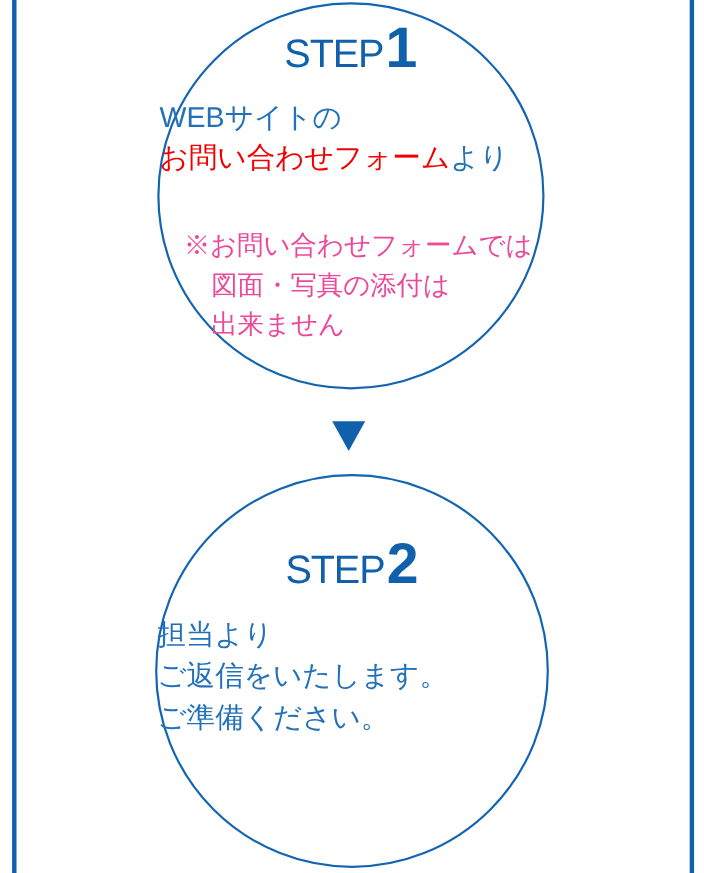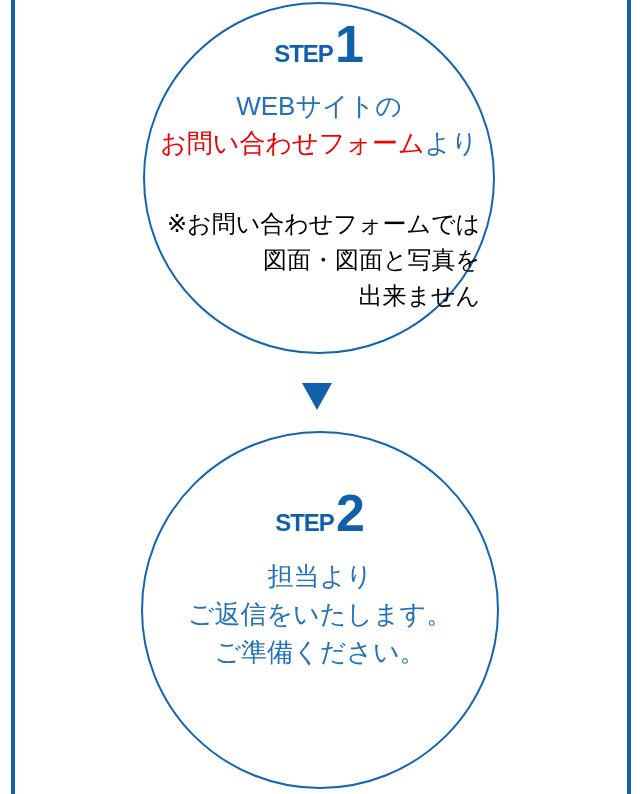--- a/index.html
+++ b/index.html
@@ -40,52 +40,53 @@
     left: 0;
     width: 100%;
     text-align: center;
     color: #1060ac;
     line-height: 1;
     white-space: nowrap;
   }
   .circle-1 .step-heading { top: 14px; }
   .circle-2 .step-heading { top: 54px; }
   .step-word {
-    font-size: 24px;
-    font-weight: bold;
+    font-size: 36px;
+    font-weight: normal;
     letter-spacing: -1px;
   }
   .step-num {
     font-size: 52px;
     font-weight: bold;
     margin-left: 2px;
   }
 
   .step-body {
     position: absolute;
     left: 0;
     width: 100%;
-    text-align: center;
+    text-align: left;
     color: #2271b9;
     font-size: 26px;
     white-space: nowrap;
   }
   .circle-1 .step-body { top: 84px;  line-height: 37px; }
   .circle-2 .step-body { top: 124px; line-height: 38px; }
   .hl-red { color: #f10000; margin-top: 47px; }
 
   .step-note {
     position: absolute;
     left: 22px;
     top: 202px;
-    text-align: right;
-    color: #000000;
+    text-align: left;
+    color: #ec4899;
     font-size: 24px;
     line-height: 36px;
     white-space: nowrap;
+    font-family: Liberation Serif, serif;
   }
   .step-note .indent { margin-left: 25px; }
 
   .down-arrow {
     position: absolute;
     left: 302px;
     top: 383px;
     width: 0;
     height: 0;
     border-left: 15px solid transparent;
@@ -108,21 +109,21 @@
     <div class="step-body">
       <div>
         <span>WEBサイトの</span>
       </div>
       <div>
         <span class="hl-red">お問い合わせフォーム</span><span>より</span>
       </div>
     </div>
     <div class="step-note">
       <div>※お問い合わせフォームでは</div>
-      <div class="indent">図面・図面と写真を</div>
+      <div class="indent">図面・写真の添付は</div>
       <div class="indent">出来ません</div>
     </div>
   </div>
 
   <div class="down-arrow"></div>
 
   <div class="step-circle circle-2">
     <div class="step-heading">
       <span class="step-word">STEP</span><span class="step-num">2</span>
     </div>

